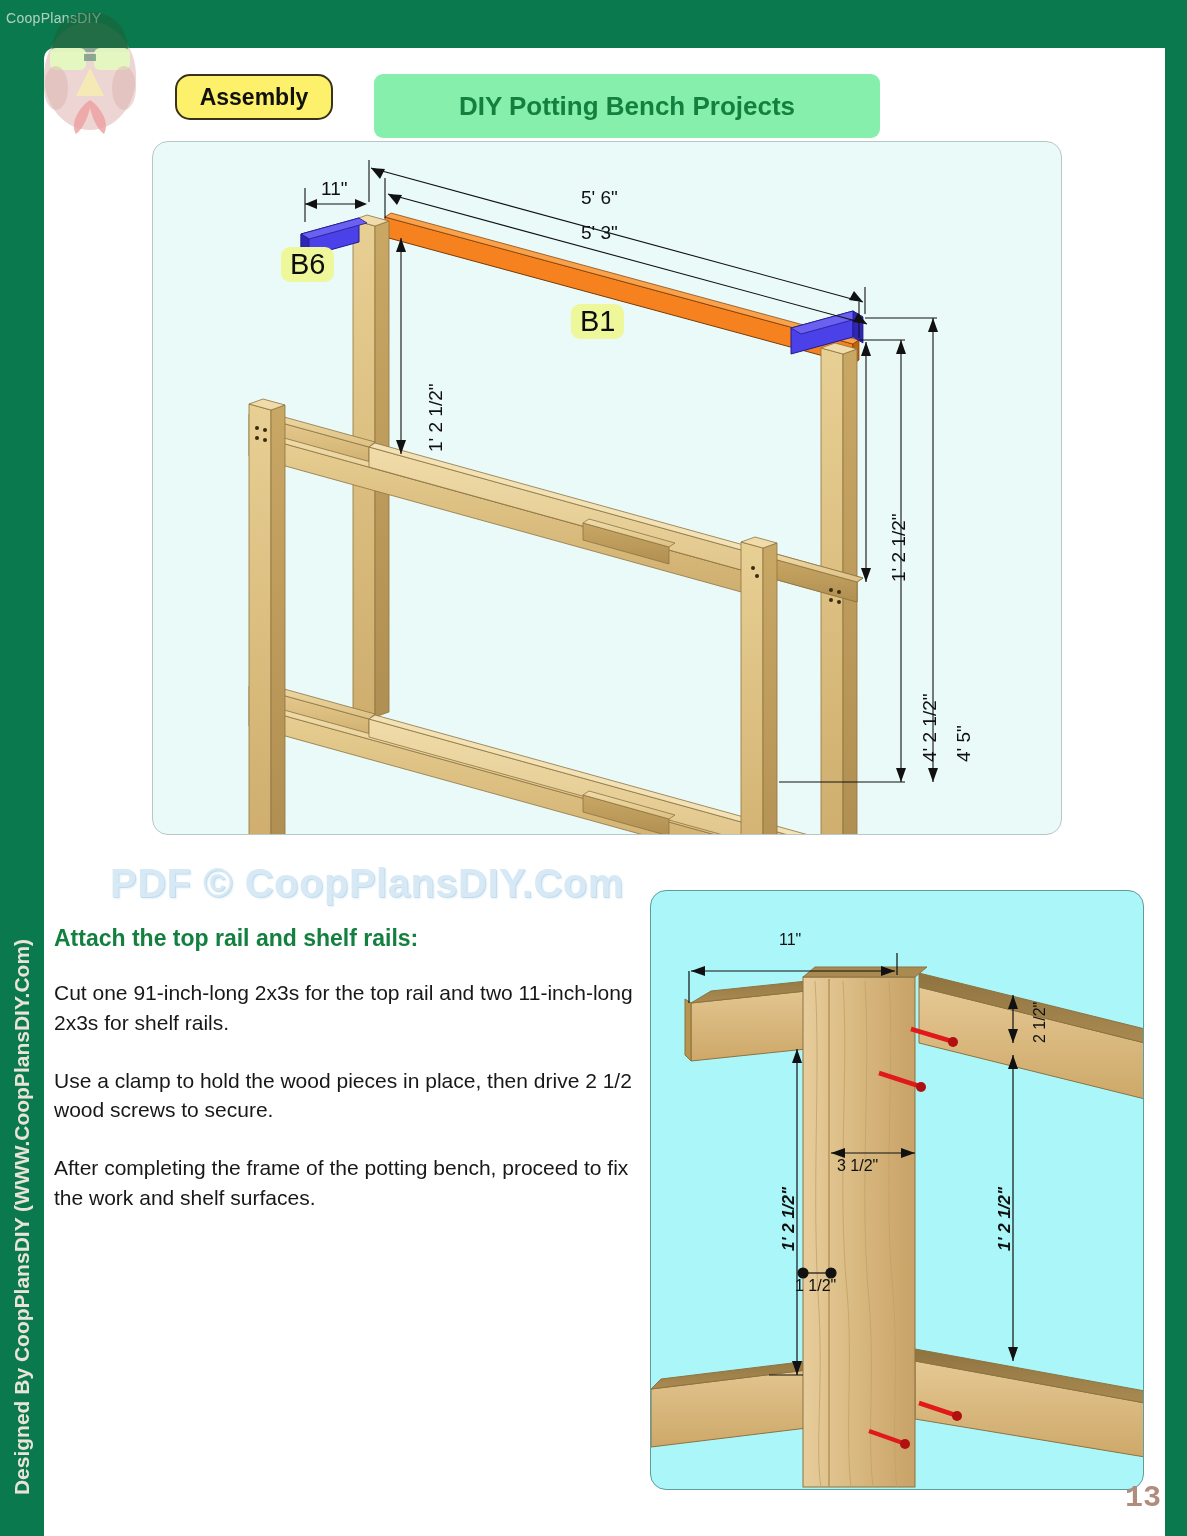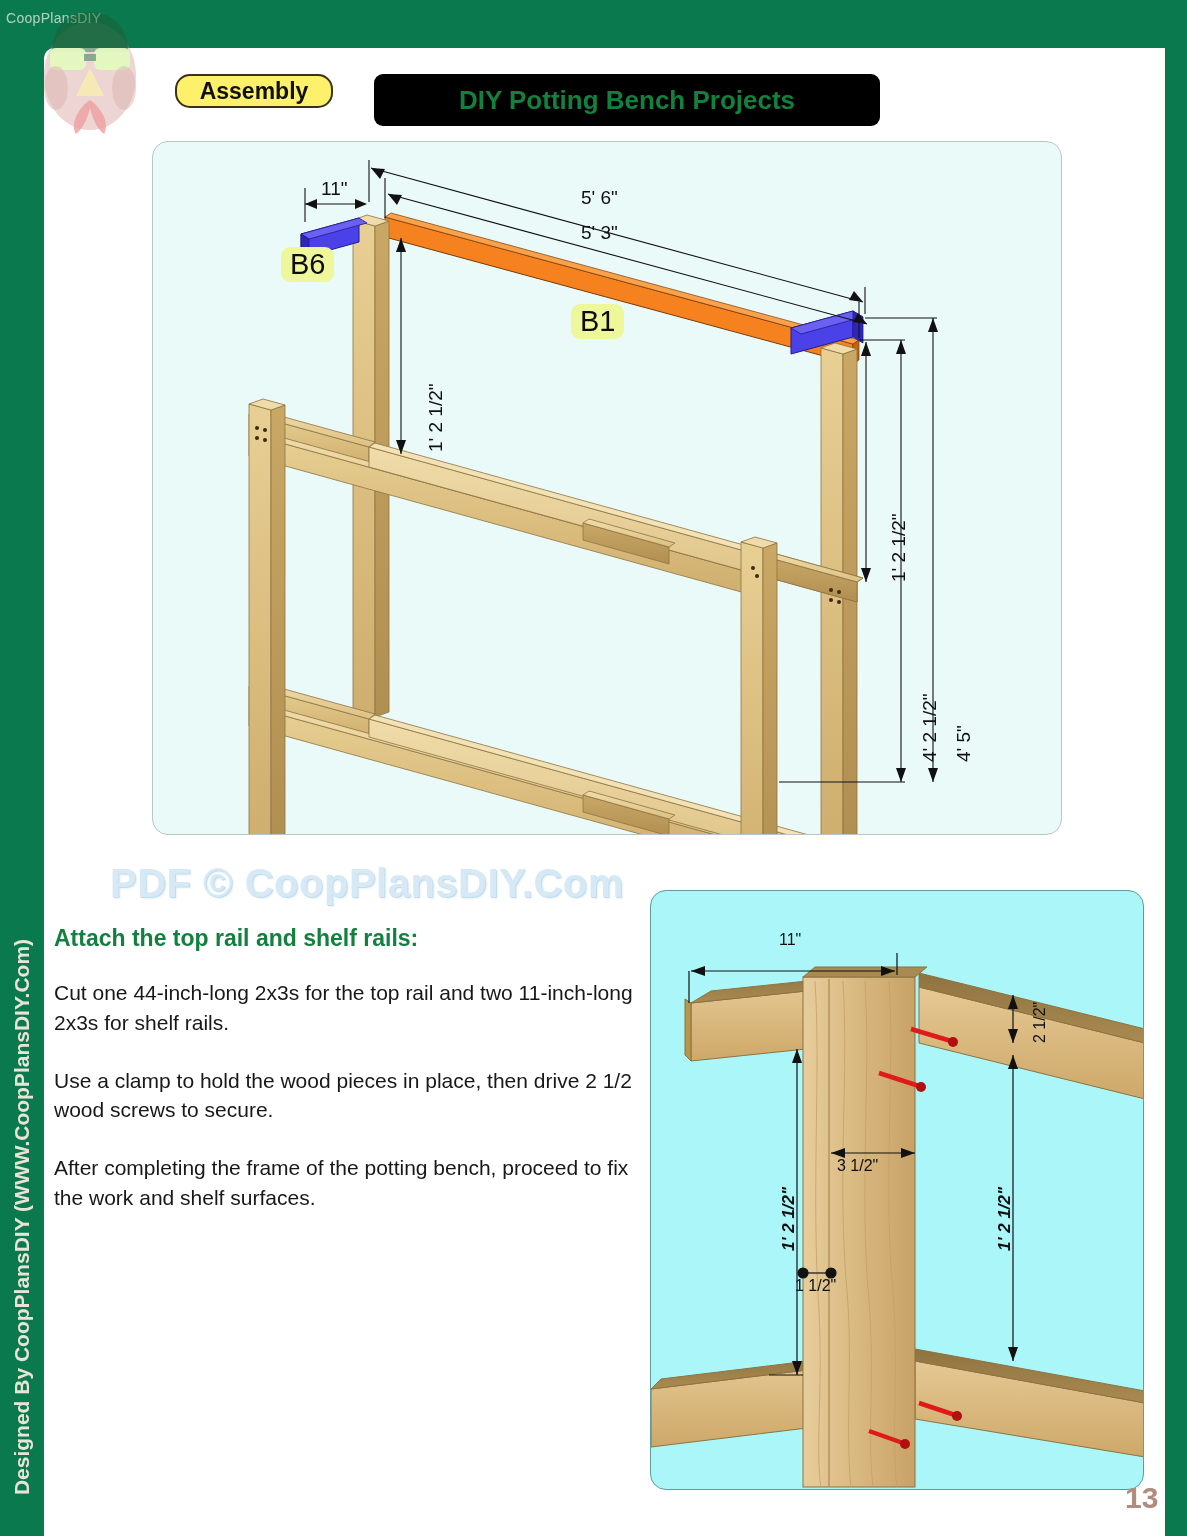--- a/index.html
+++ b/index.html
@@ -68,32 +68,32 @@
     position: absolute; left: 6px; top: 10px;
     font-size: 14px; font-weight: normal;
     color: #cfe0d5;
     letter-spacing: .3px;
     opacity:.85;
   }
 
   
   #assembly-tag {
     position: absolute; left: 175px; top: 74px;
-    width: 158px; height: 34px;
+    width: 158px; height: 46px;
     background: #fdf06a;
     border: 2px solid #3a3118;
     border-radius: 15px;
     display: flex; align-items: center; justify-content: center;
     font-size: 23px; font-weight: bold; color: #10100c;
     z-index: 25;
   }
   #projects-banner {
     position: absolute; left: 374px; top: 74px;
-    width: 506px; height: 52px;
-    background: #000000;
+    width: 506px; height: 64px;
+    background: #86efac;
     border-radius: 9px;
     display: flex; align-items: center; justify-content: center;
     font-size: 26px; font-weight: bold; color: #13803f;
     z-index: 25;
   }
 
   
   #main-panel {
     position: absolute; left: 152px; top: 141px;
     width: 910px; height: 694px;
@@ -134,21 +134,21 @@
     font-size: 21px; color: #1d7a4a; margin-bottom: 30px;
   }
   .para {
     font-size: 21px; color: #18181a; line-height: 1.42;
     margin-bottom: 28px;
   }
   .ref { color: #ee1111; }
 
   #page-number {
     position: absolute; left: 1125px; top: 1481px;
-    font-size: 30px; font-weight: bold; color: #b08c7e;
+    font-size: 30px; font-weight: bold; color: #b08c7e; font-family: Liberation Mono, monospace;
   }
 
   
   .dim {
     position: absolute;
     font-size: 19px;
     color: #101010;
     font-family: "Liberation Sans", sans-serif;
     white-space: nowrap;
   }
@@ -468,21 +468,21 @@
     <div class="dim small" style="left:144px; top:386px;">1 1/2"</div>
     <div class="dim italic vert" style="left:128px; top:360px;">1' 2 1/2"</div>
     <div class="dim italic vert" style="left:344px; top:360px;">1' 2 1/2"</div>
   </div>
 
   <div id="watermark">PDF © CoopPlansDIY.Com</div>
 
   <div id="text-col">
     <div id="heading">Attach the top rail and shelf rails:</div>
     <div id="paragraphs">
-        <div class="para"><span>Cut one 44-inch-long 2x3s for the top rail and two 11-inch-long 2x3s for shelf rails.</span></div>
+        <div class="para"><span>Cut one 91-inch-long 2x3s for the top rail and two 11-inch-long 2x3s for shelf rails.</span></div>
         <div class="para"><span>Use a clamp to hold the wood pieces in place, then drive 2 1/2 wood screws to secure.</span></div>
         <div class="para"><span>After completing the frame of the potting bench, proceed to fix the work and shelf surfaces.</span></div>
       </div>
   </div>
 
   <div id="page-number">13</div>
 
 </div>
 
 </body></html>

